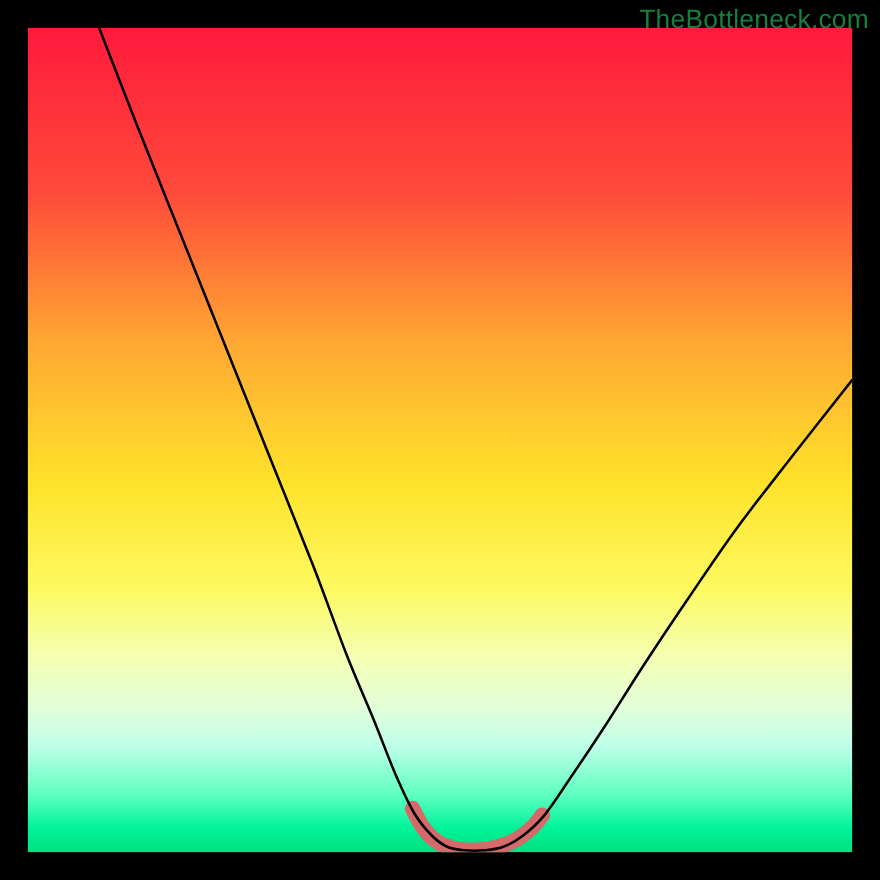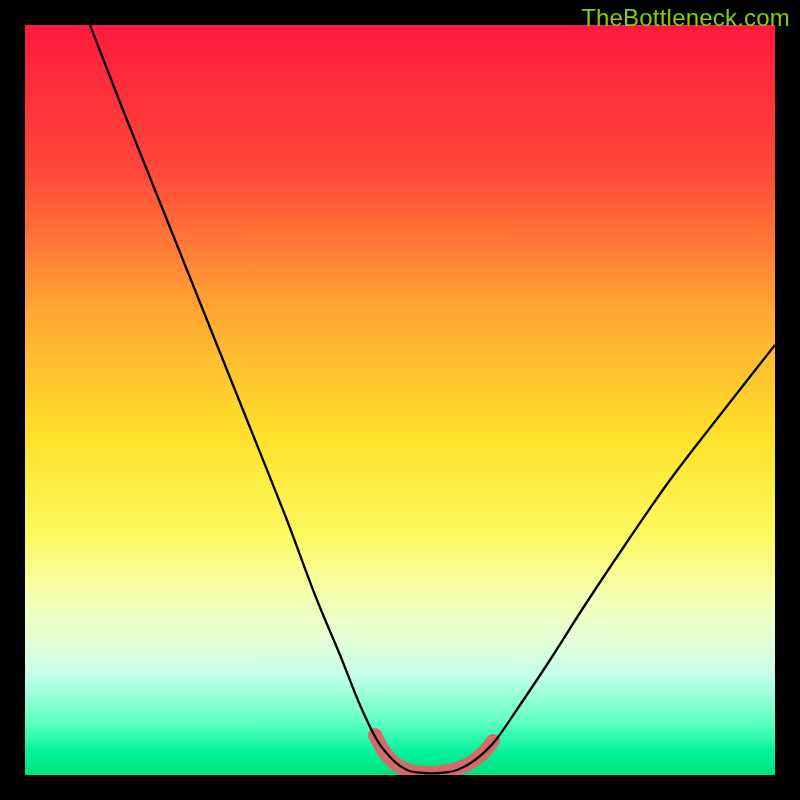--- a/index.html
+++ b/index.html
@@ -24,21 +24,21 @@
     left: 25px;
     top: 25px;
     width: 750px;
     height: 750px;
     overflow: hidden;
   }
   .watermark {
     position: absolute;
     top: 4px;
     right: 10px;
-    color: #84cc16;
+    color: #15803d;
     font-size: 24px;
     font-weight: 500;
     letter-spacing: 0.2px;
     user-select: none;
   }
   svg {
     display: block;
   }
 </style>
 </head>

